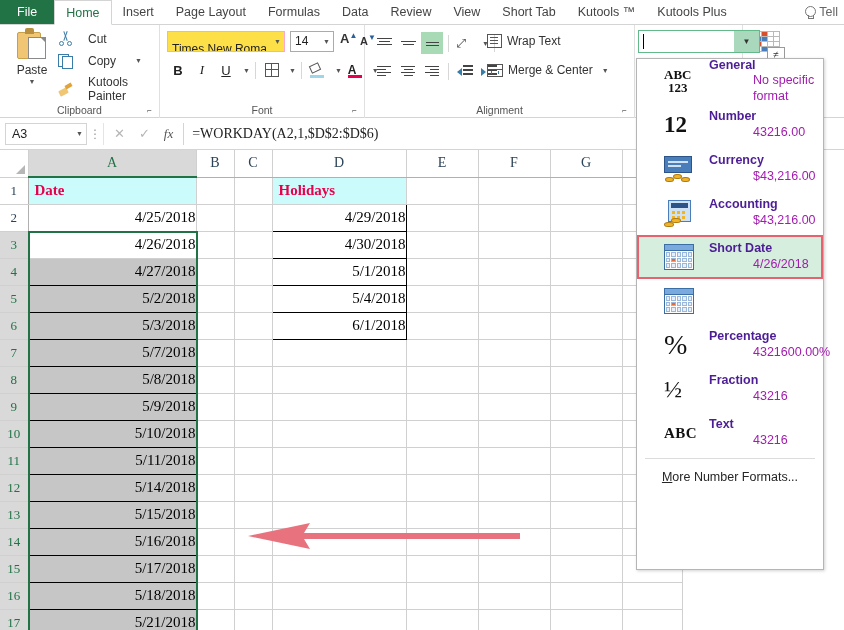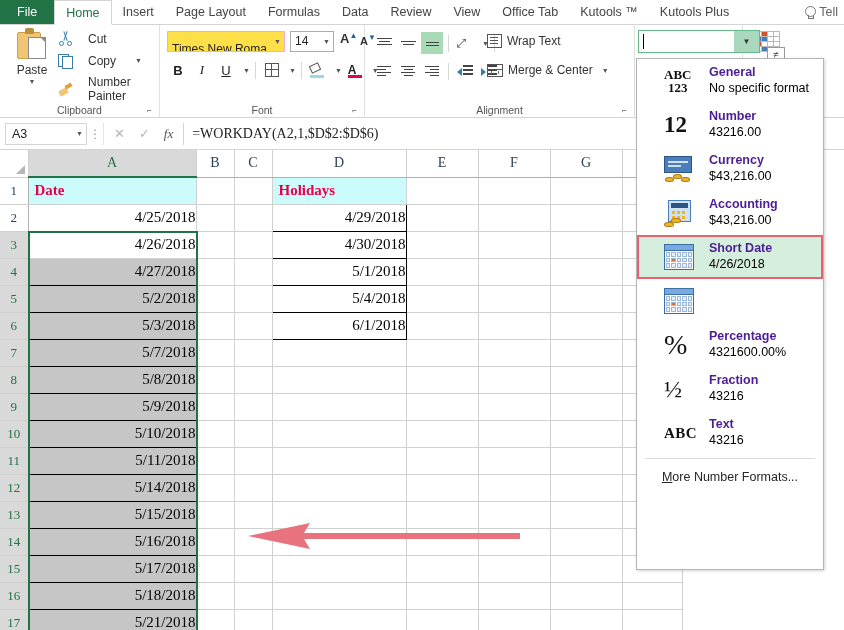--- a/index.html
+++ b/index.html
@@ -223,21 +223,21 @@
     position:absolute; left:636px; top:58px; width:188px; height:512px;
     background:#fff; border:1px solid #b5b5b5; z-index:50;
     box-shadow:1px 1px 3px rgba(0,0,0,.18);
   }
   .dd-item { height:44px; display:flex; align-items:center; padding:0 4px 0 7px; gap:9px;}
   .dd-item.sel { background:#d6eede; outline:2px solid #e8616f; outline-offset:-2px;}
   .dd-ico { width:36px; flex:none; display:flex; align-items:center;
             justify-content:flex-start; height:36px;margin-left:20px; }
   .dd-txt { display:flex; flex-direction:column; justify-content:center; line-height:1.25;}
   .dd-name { font-size:12.5px; font-weight:bold; color:#4c1d95; }
-  .dd-val { font-size:12.5px; color:#000000; }
+  .dd-val { font-size:12.5px; color:#a21caf;margin-left:44px; }
   .dd-sep { height:1px; background:#dcdcdc; margin:3px 8px; }
   .dd-more { height:30px; display:flex; align-items:center; justify-content:center;
     font-size:12.5px; color:#262626;}
   .dd-more u { text-decoration:underline; }
 
   .g-abc { font-family:"Liberation Serif", serif; font-weight:bold; font-size:13px;
     color:#111; text-align:center; line-height:1.0;}
   .g-12 { font-family:"Liberation Serif", serif; font-weight:bold; font-size:23px;
     color:#111;}
   .g-pct { font-family:"Liberation Serif", serif; font-size:28px; color:#111;}
@@ -288,21 +288,21 @@
 
 <div class="tabbar">
   <div class="tab file">File</div>
   <div class="tab active">Home</div>
   <div class="tab">Insert</div>
   <div class="tab">Page Layout</div>
   <div class="tab">Formulas</div>
   <div class="tab">Data</div>
   <div class="tab">Review</div>
   <div class="tab">View</div>
-  <div class="tab">Office Tab</div>
+  <div class="tab">Short Tab</div>
   <div class="tab">Kutools ™</div>
   <div class="tab">Kutools Plus</div>
   <div class="tell">
     <span class="bulb"></span>
     <span>Tell</span>
   </div>
 </div>
 
 <div class="ribbon">
 
@@ -323,21 +323,21 @@
         </span>
       <span>Cut</span>
     </div>
     <div class="clipitem ci2">
       <span class="ic ic-copy"></span>
       <span>Copy</span>
       <span class="ic-caret">▼</span>
     </div>
     <div class="clipitem ci3">
       <span class="ic ic-brush"></span>
-      <span>Number Painter</span>
+      <span>Kutools Painter</span>
     </div>
     <div class="group-label">Clipboard</div>
     <div class="group-launcher">⌐</div>
   </div>
 
   <div class="group g-font">
     <div class="fontname">
       <span>Times New Roma</span>
       <span class="cbcaret">▼</span>
     </div>

